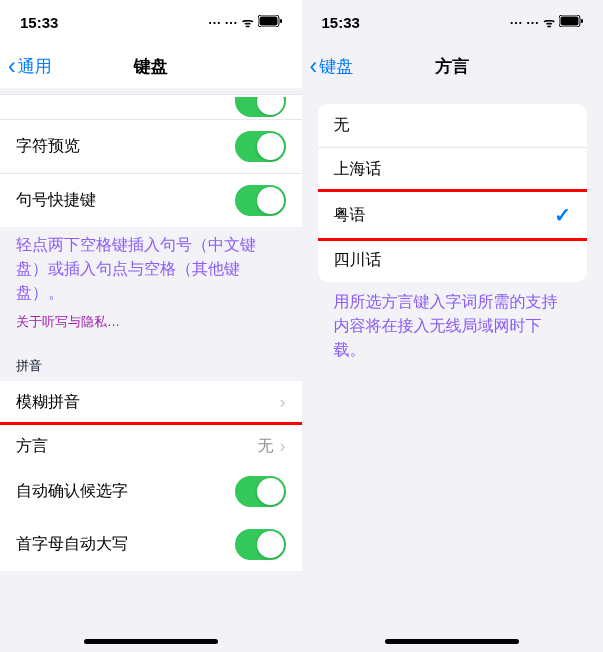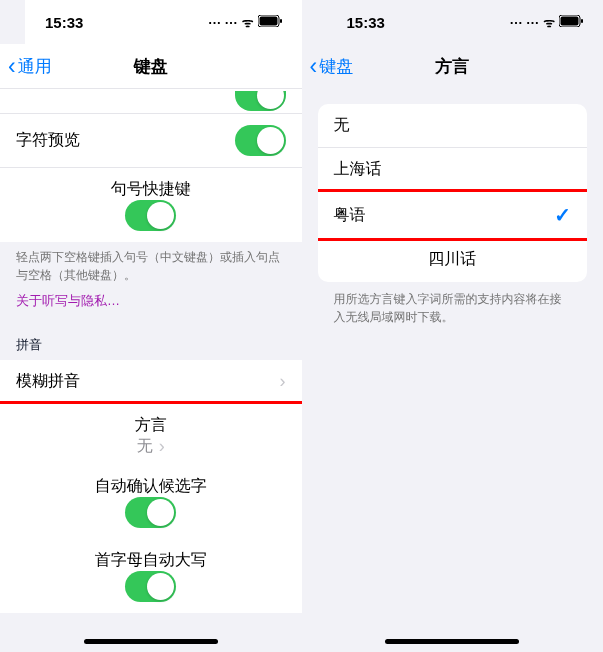--- a/index.html
+++ b/index.html
@@ -1,44 +1,44 @@
 <!DOCTYPE html>
 <html><head>
   <meta charset="utf-8">
   <style>
     * { margin: 0; padding: 0; box-sizing: border-box; }
     body { font-family: -apple-system, "PingFang SC", sans-serif; background: #fff; display: flex; }
     .screen { width: 301.5px; height: 652px; background: #f2f2f7; position: relative; overflow: hidden; }
-    .status-bar { height: 44px; background: #fff; display: flex; align-items: center; justify-content: space-between; padding: 0 20px; font-size: 15px; font-weight: 600; margin-left: 25px; }
+    .status-bar { height: 44px; background: #fff; display: flex; align-items: center; justify-content: space-between; padding: 0 20px; font-size: 15px; font-weight: 600; }
     .screen2 .status-bar { background: #f2f2f7; }
     .status-right { display: flex; gap: 4px; align-items: center; }
     .status-right span { font-size: 13px; }
     .nav-bar { height: 44px; background: #fff; display: flex; align-items: center; position: relative; padding: 0 8px; }
     .screen2 .nav-bar { background: #f2f2f7; }
     .back-btn { display: flex; align-items: center; color: #007aff; font-size: 17px; cursor: pointer; }
     .back-chevron { font-size: 23px; margin-right: 2px; line-height: 1; }
     .nav-title { position: absolute; left: 50%; transform: translateX(-50%); font-size: 17px; font-weight: 600; }
     .content { overflow-y: auto; height: calc(100% - 88px); }
     .group { background: #fff; margin: 0; }
     .screen2 .group { margin: 0 16px; border-radius: 10px; overflow: hidden; }
     .screen2 .group:first-child { margin-top: 16px; }
-    .screen1 .group:first-child { margin-top: 0; }
+    .screen1 .group:first-child { margin-top: 6px; }
     .row { display: flex; align-items: center; justify-content: space-between; padding: 11px 16px; min-height: 44px; border-bottom: 0.5px solid #e5e5ea; }
-    .row:last-child { border-bottom: none; flex-direction: column; }
+    .row:last-child { border-bottom: none; }
     .row-label { font-size: 16px; color: #000; }
     .row-value { font-size: 16px; color: #8e8e93; }
     .row-right { display: flex; align-items: center; gap: 6px; }
     .chevron { color: #c7c7cc; font-size: 18px; }
     .toggle { width: 51px; height: 31px; border-radius: 16px; position: relative; cursor: pointer; }
     .toggle.on { background: #34c759; }
     .toggle.off { background: #e9e9eb; }
     .toggle-knob { position: absolute; width: 27px; height: 27px; background: #fff; border-radius: 50%; top: 2px; box-shadow: 0 1px 3px rgba(0,0,0,0.2); }
     .toggle.on .toggle-knob { right: 2px; }
     .toggle.off .toggle-knob { left: 2px; }
-    .footer-text { font-size: 12px; color: #737373; padding: 6px 16px 0; line-height: 1.5; }
+    .footer-text { font-size: 16px; color: #8b5cf6; padding: 6px 16px 0; line-height: 1.5; }
     .link-text { font-size: 13px; color: #a21caf; padding: 8px 16px; }
     .section-header { font-size: 13px; color: #0f172a; padding: 18px 16px 6px; }
     .highlight { border: 3px solid #ff0000; margin: -3px; position: relative; z-index: 1; }
     .check { color: #007aff; font-size: 20px; font-weight: 600; }
     .home-indicator { position: absolute; bottom: 8px; left: 50%; transform: translateX(-50%); width: 134px; height: 5px; background: #000; border-radius: 3px; }
     .partial-row { border-top: 0.5px solid #e5e5ea; }
   </style>
 </head>
 <body>
 

